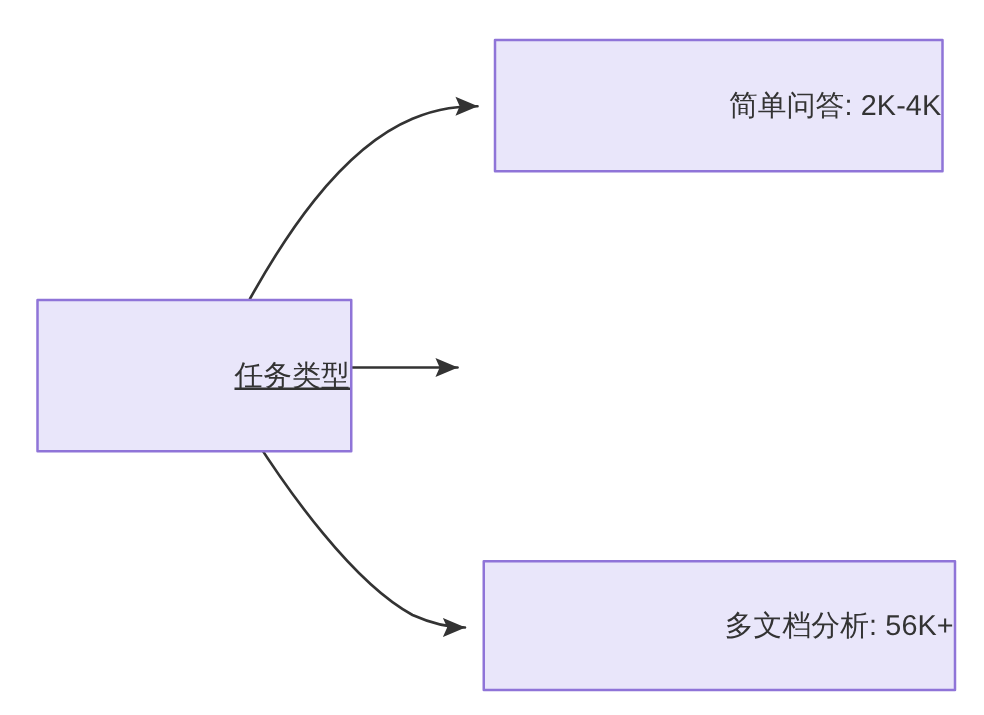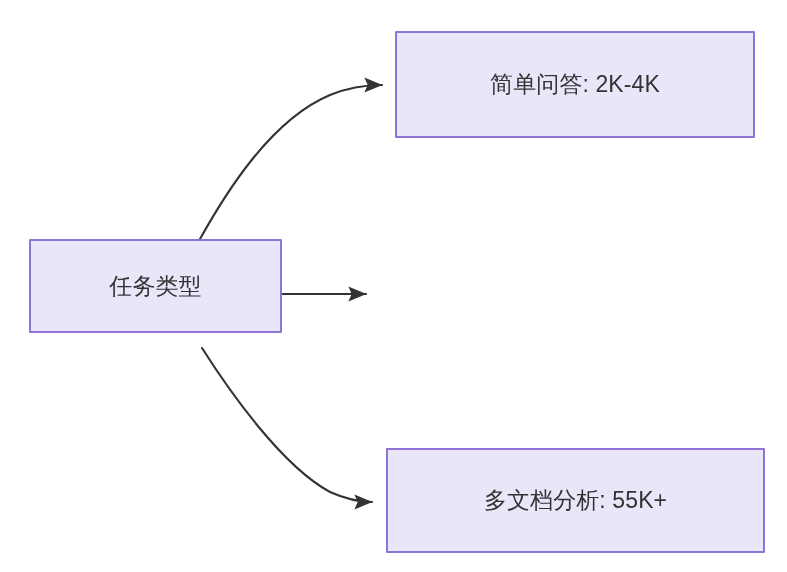--- a/index.html
+++ b/index.html
@@ -28,35 +28,36 @@
     pointer-events: none;
   }
   .flow-node {
     position: absolute;
     box-sizing: border-box;
     background: #e9e6fa;
     border: 2px solid #8f74d8;
     border-radius: 1px;
     display: flex;
     align-items: center;
-    justify-content: center;
+    justify-content: flex-end;
     color: #333333;
     font-size: 23px;
     line-height: 1.25;
     letter-spacing: 0.1px;
     white-space: nowrap;
   }
   .node-label {
     display: block;
   }
   #node-source {
     left: 29px;
     top: 239px;
     width: 253px;
-    height: 94px;
+    height: 123px;
+    text-decoration: underline;
   }
   #node-simple {
     left: 395px;
     top: 31px;
     width: 360px;
     height: 107px;
   }
   #node-summary {
     left: 379px;
     top: 240px;
@@ -92,16 +93,16 @@
   <div class="flow-node" id="node-source">
     <span class="node-label">任务类型</span>
   </div>
 
   <div class="flow-node" id="node-simple">
     <span class="node-label">简单问答: 2K-4K</span>
   </div>
 
 
   <div class="flow-node" id="node-multidoc">
-    <span class="node-label">多文档分析: 55K+</span>
+    <span class="node-label">多文档分析: 56K+</span>
   </div>
 
 </div>
 
 </body></html>

